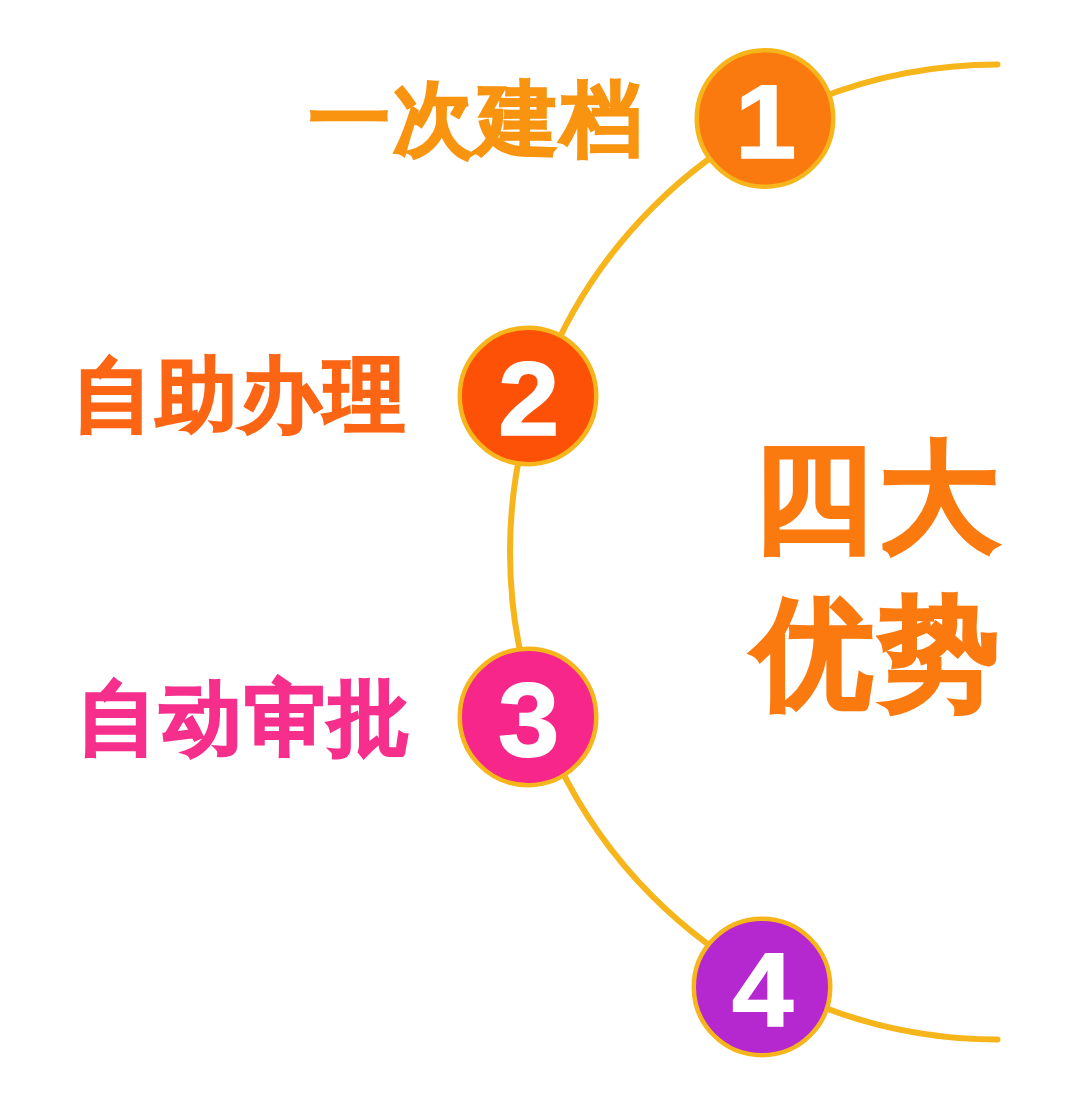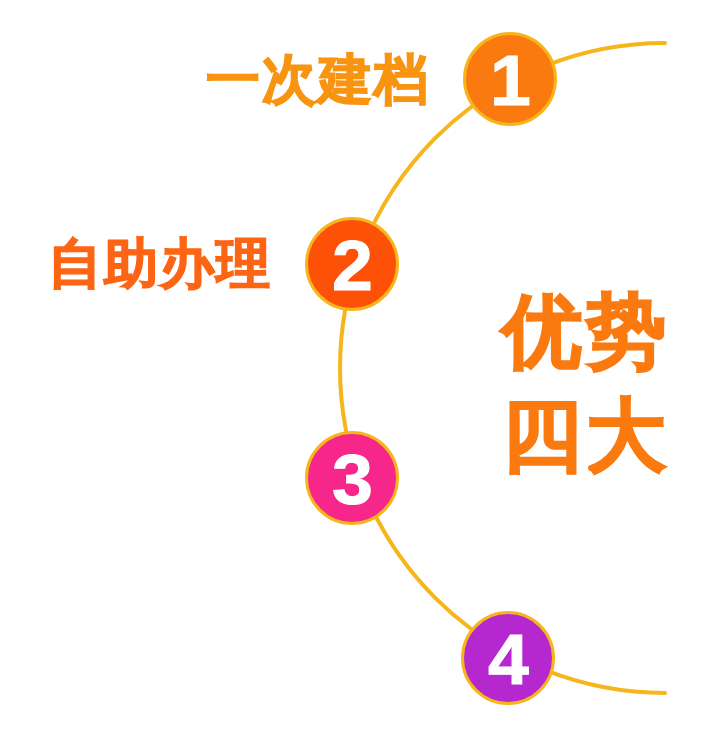--- a/index.html
+++ b/index.html
@@ -83,26 +83,27 @@
   <div class="step-label" style="left:206px; top:52px; color:#f89410;">一次建档</div>
   <div class="step-circle" style="left:463px; top:32px; background:#fb7a0f;">
     <span class="step-number">1</span>
   </div>
 
   <div class="step-label" style="left:48px; top:236px; color:#fb6514;">自助办理</div>
   <div class="step-circle" style="left:305px; top:217px; background:#fd5108;">
     <span class="step-number">2</span>
   </div>
 
+  <div class="step-label" style="left:51px; top:451px; color:#f72f8c;">自动审批</div>
   <div class="step-circle" style="left:305px; top:431px; background:#f7268a;">
     <span class="step-number">3</span>
   </div>
 
   <div class="step-circle" style="left:461px; top:611px; background:#b628cf;">
     <span class="step-number">4</span>
   </div>
 
   <div class="title-block">
+    <span class="title-line">四大</span>
     <span class="title-line">优势</span>
-    <span class="title-line">四大</span>
   </div>
 
 </div>
 
 </body></html>

